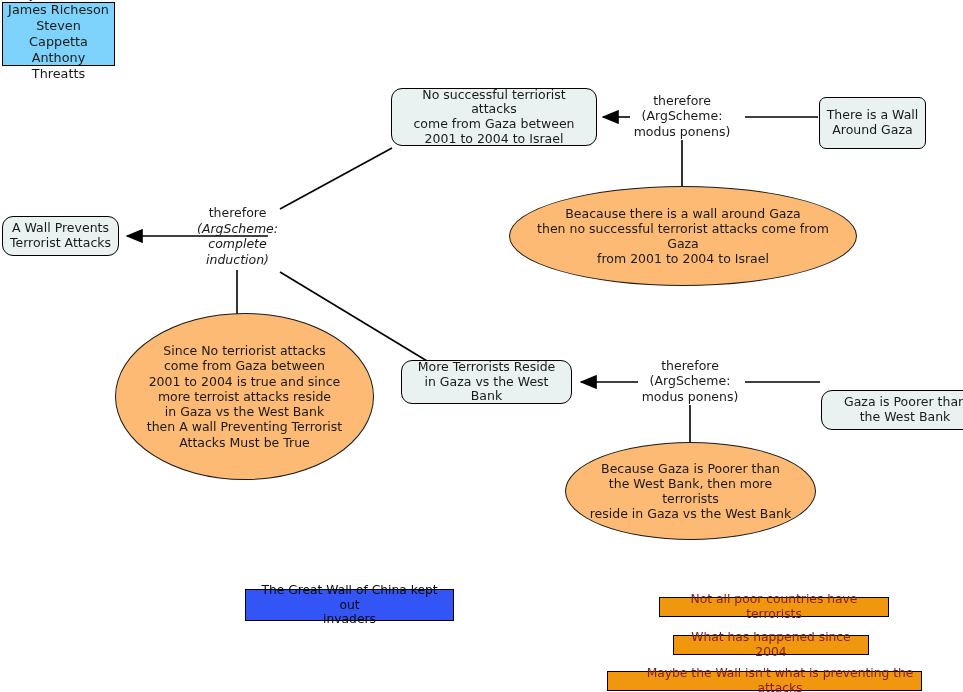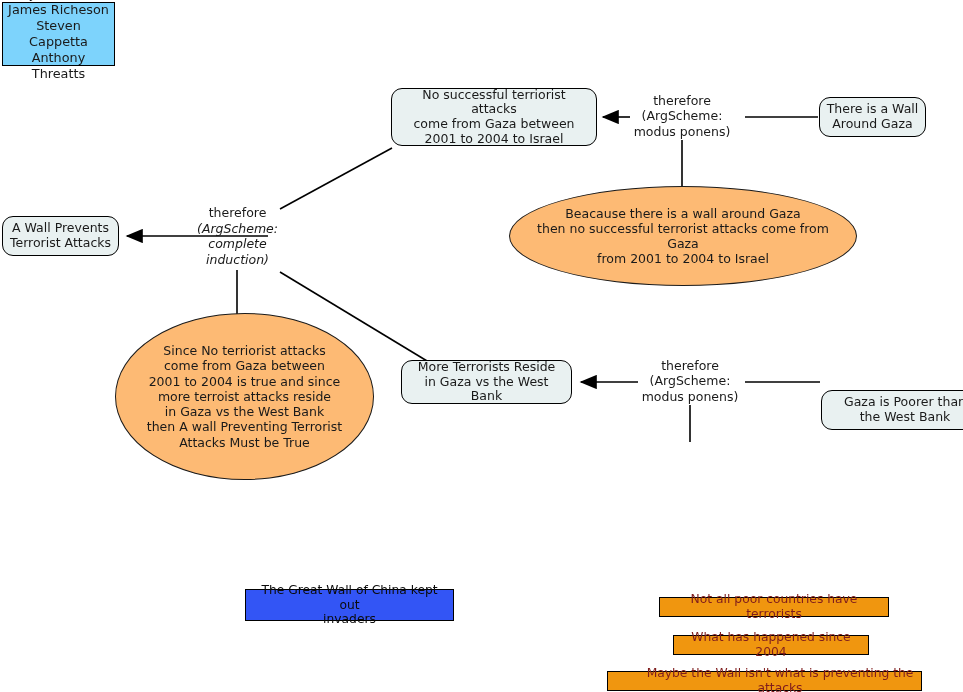--- a/index.html
+++ b/index.html
@@ -136,21 +136,21 @@
 come from Gaza between
 2001 to 2004 to Israel</span>
   </div>
 
   <div class="node scheme-label" style="left:632px; top:91px; width:100px; height:50px;">
     <span class="lead">therefore</span>
     <span class="scheme">(ArgScheme:
 modus ponens)</span>
   </div>
 
-  <div class="node claim-box" style="left:819px; top:97px; width:107px; height:40px;">
+  <div class="node claim-box" style="left:819px; top:97px; width:107px; height:52px;border-radius:7px;">
     <span>There is a Wall
 Around Gaza</span>
   </div>
 
   <div class="node reason-ellipse" style="left:509px; top:186px; width:348px; height:100px;">
     <span>Beacause there is a wall around Gaza
 then no successful terrorist attacks come from Gaza
 from 2001 to 2004 to Israel</span>
   </div>
 
@@ -185,20 +185,25 @@
     <span class="lead">therefore</span>
     <span class="scheme">(ArgScheme:
 modus ponens)</span>
   </div>
 
   <div class="node claim-box" style="left:821px; top:362px; width:168px; height:40px;margin-top:28px;">
     <span>Gaza is Poorer than
 the West Bank</span>
   </div>
 
+  <div class="node reason-ellipse" style="left:565px; top:442px; width:251px; height:98px;">
+    <span>Because Gaza is Poorer than
+the West Bank, then more terrorists
+reside in Gaza vs the West Bank</span>
+  </div>
 
   <div class="note blue" style="left:245px; top:589px; width:209px; height:32px;">
     <span>The Great Wall of China kept out
 invaders</span>
   </div>
 
   <div class="note orange" style="left:659px; top:597px; width:230px; height:20px;">
     <span>Not all poor countries have terrorists</span>
   </div>
 

